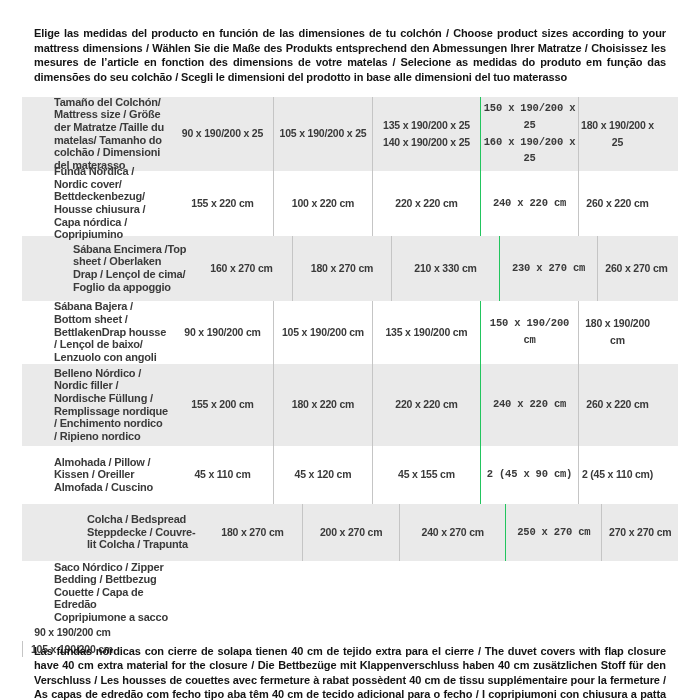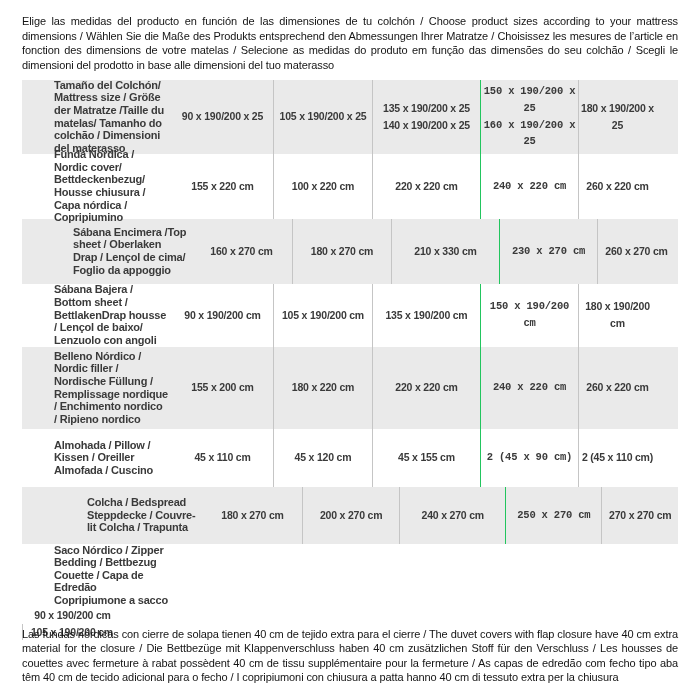--- a/index.html
+++ b/index.html
@@ -12,26 +12,26 @@
     overflow: hidden;
   }
   .page {
     box-sizing: border-box;
     width: 700px;
     height: 700px;
     padding: 14px 22px 0 22px;
   }
   .intro, .note {
     font-size: 11px;
-    font-weight: normal;
+    font-weight: bold;
     line-height: 1.33;
     text-align: justify;
     letter-spacing: -0.1px;
     color: #141414;
-    margin: 0;
+    margin: 12px;
   }
   .size-table {
     margin-top: 7px;
     width: 656px;
   }
   .row {
     display: flex;
     align-items: stretch;
   }
   .row.gray  { background: #eaeaea; }

